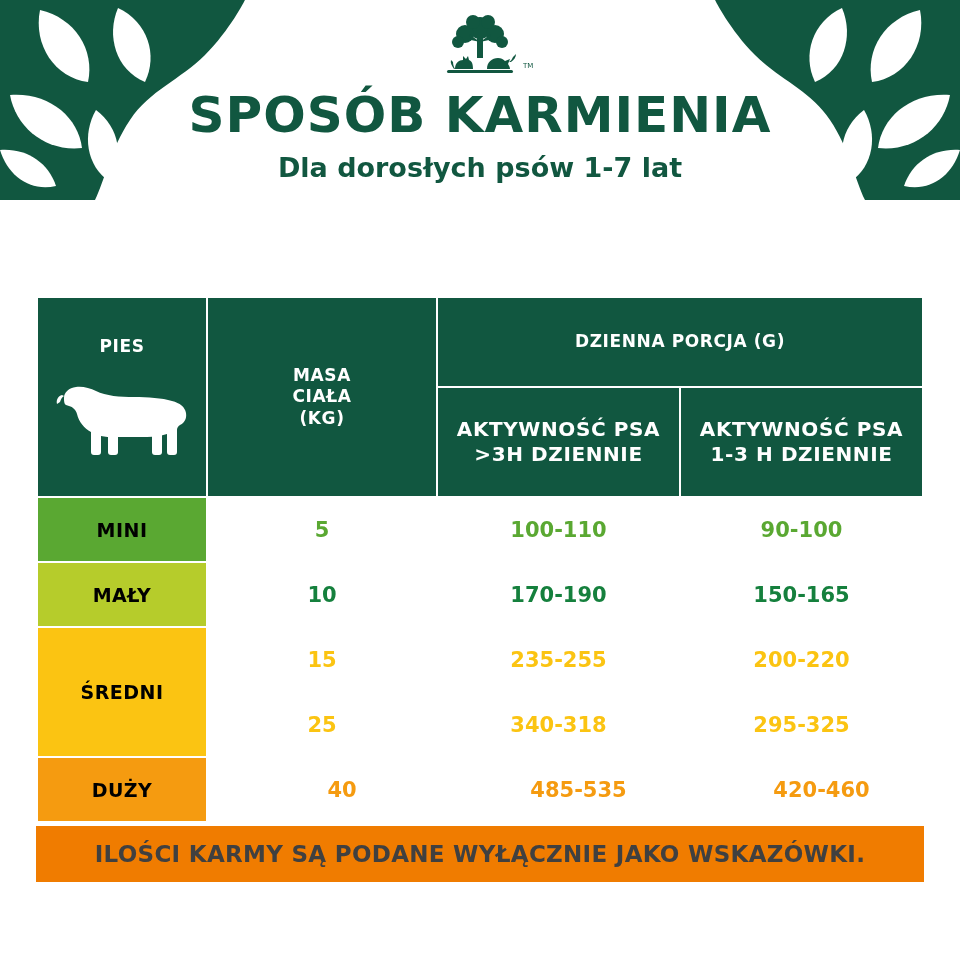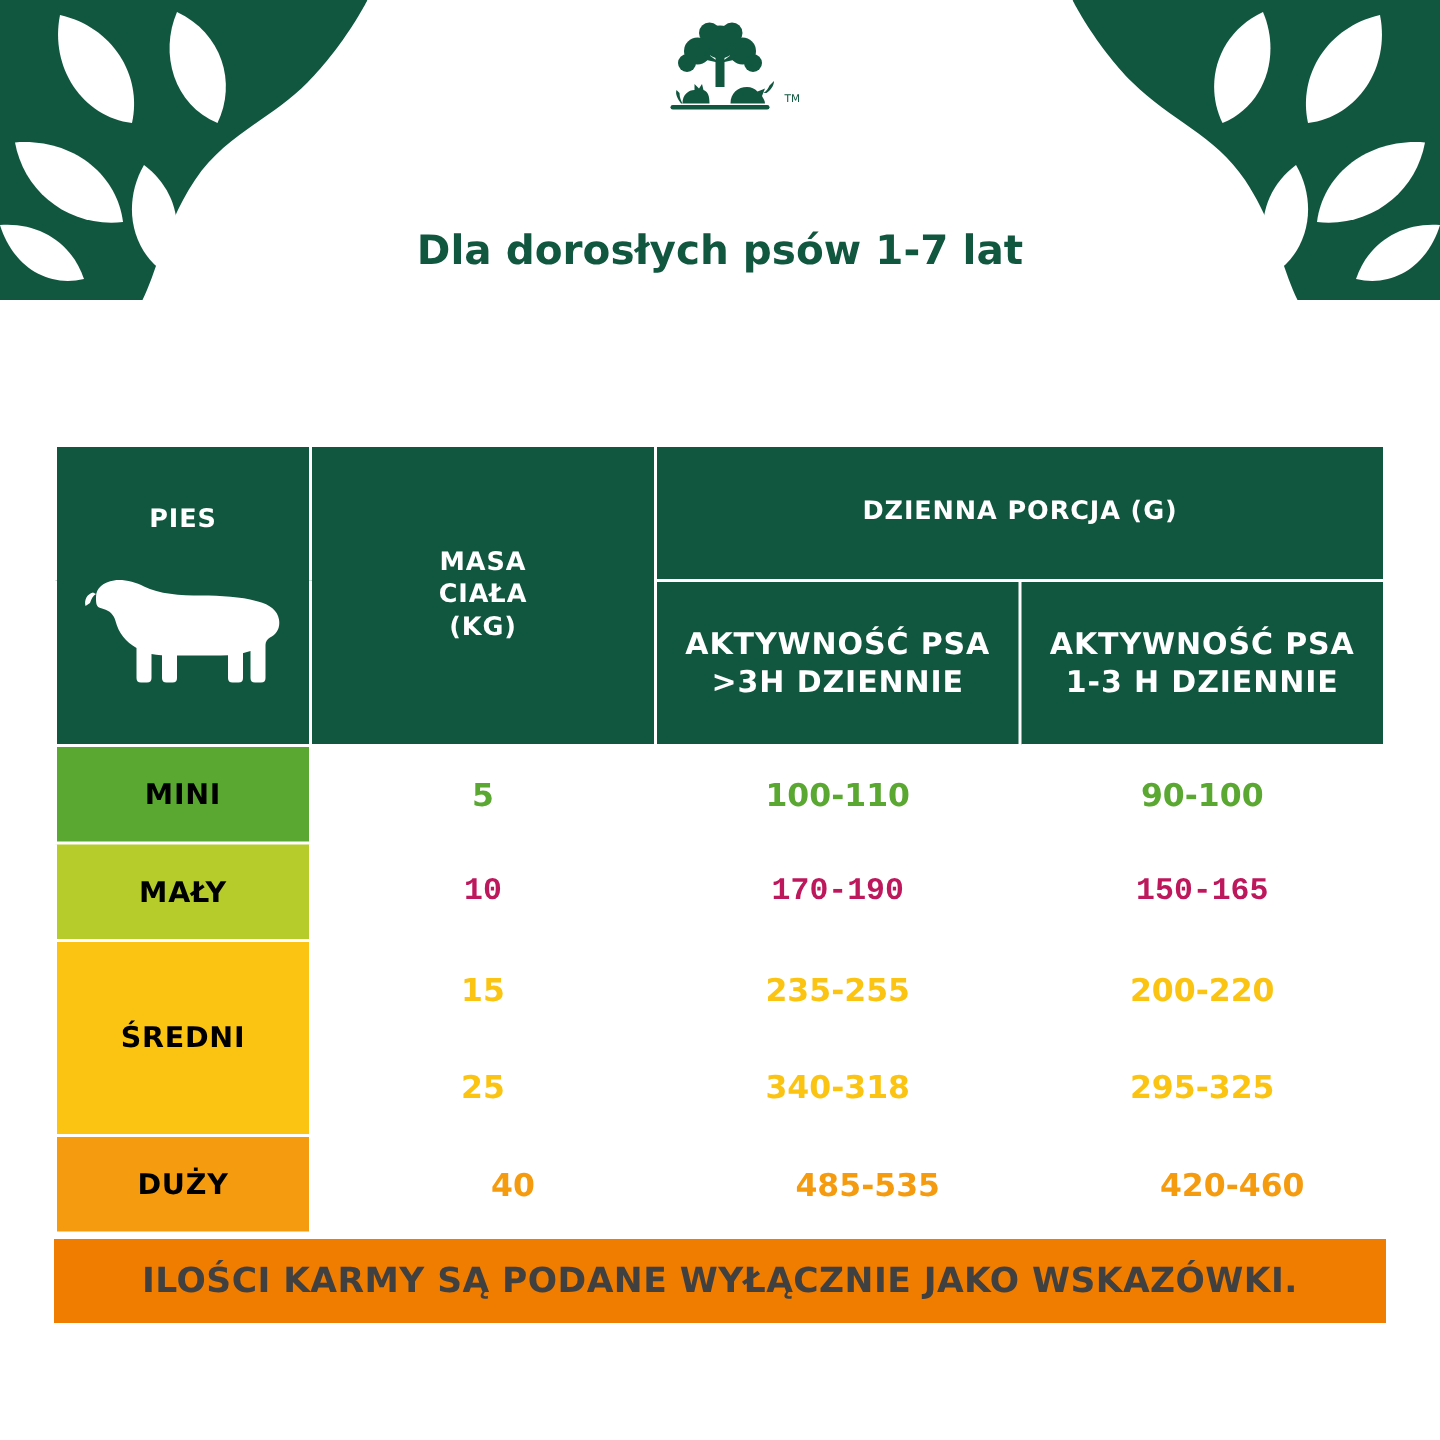--- a/index.html
+++ b/index.html
@@ -109,21 +109,21 @@
     font-family: "DejaVu Sans", sans-serif;
     height: 65px;
   }
 
   .row-mini   .cat-cell { background: #5aa832; }
   .row-maly   .cat-cell { background: #b6cc2b; }
   .row-sredni .cat-cell { background: #fbc412; }
   .row-duzy   .cat-cell { background: #f59b10; }
 
   .c-mini   { color: #5aa832; }
-  .c-maly   { color: #be185d; font-family: Liberation Mono, monospace; }
+  .c-maly   { color: #15803d; }
   .c-sredni { color: #fbc412; }
   .c-duzy   { color: #f59b10; padding-left: 40px; }
 
   
   .footer-note {
     position: absolute;
     left: 36px;
     top: 826px;
     width: 888px;
     height: 56px;
@@ -182,20 +182,21 @@
         <path d="M30 57 c0-6 4-9 8-9 l0-4 3 3 2-3 1 4 c3 1 4 4 4 9 z"></path>
         <path d="M29 57 c-2-3-4-6-3-9 l2 2 c0 3 1 5 2 7 z"></path>
 
         <path d="M62 57 c0-7 5-11 11-11 c3 0 5 1 7 3 l5-2 -2 5 c1 2 2 3 2 5 z"></path>
         <path d="M86 50 c3-2 5-5 5-8 l-3 3 c-1 2-2 4-4 5 z"></path>
       </g>
       <text x="98" y="56" font-size="7" fill="#115740" font-family="DejaVu Sans, sans-serif">TM</text>
     </svg>
   </div>
 
+  <div class="title">SPOSÓB KARMIENIA</div>
   <div class="subtitle">Dla dorosłych psów 1-7 lat</div>
 </div>
 
 <div class="table-wrap">
   <table class="feed">
     <tbody>
         <tr>
       <td class="hdr hdr-pies" rowspan="2">
         <div>PIES</div>
         <svg class="dog-silhouette" width="132" height="86" viewBox="0 0 132 86">

